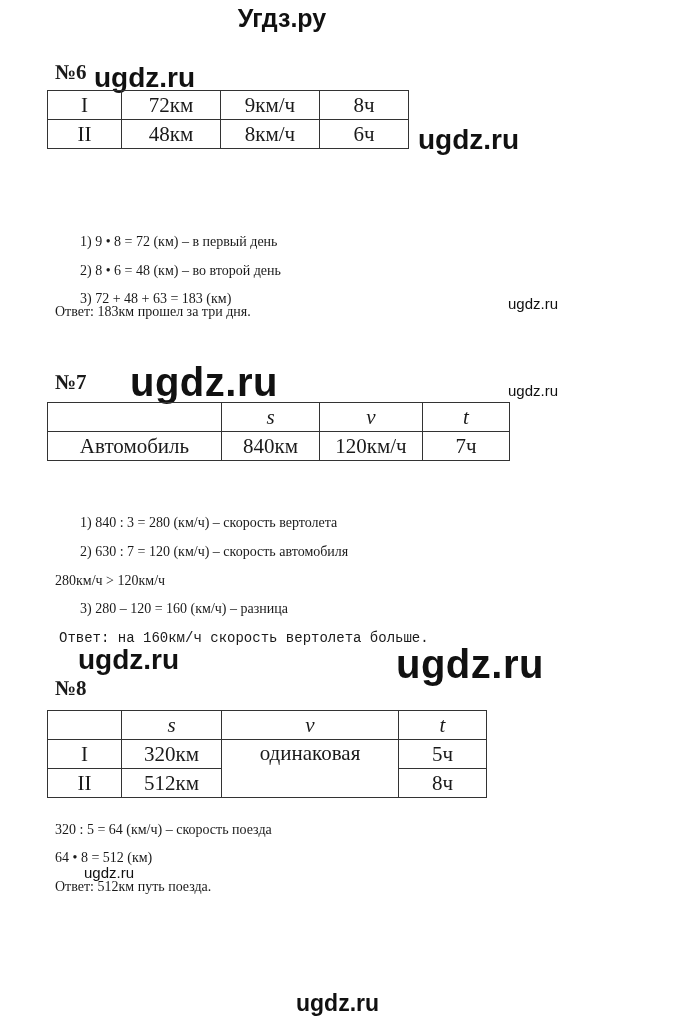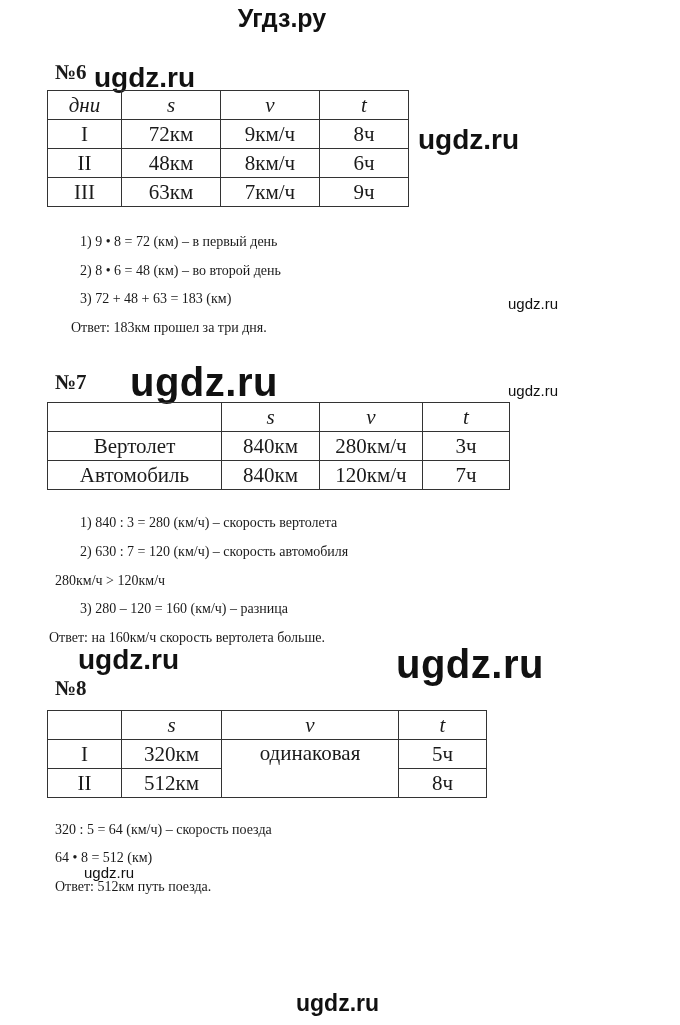--- a/index.html
+++ b/index.html
@@ -27,92 +27,74 @@
 <div class="abs wm wm-md" style="left:94px; top:62px;">ugdz.ru</div>
 
 <table class="t" style="left:47px; top:90px;">
   <colgroup>
       <col style="width:74px">
       <col style="width:99px">
       <col style="width:99px">
       <col style="width:89px">
     </colgroup>
   <tbody>
-      <tr>
-    <td class="it">дни</td>
-    <td class="it">s</td>
-    <td class="it">v</td>
-    <td class="it">t</td>
-  </tr>
   <tr>
     <td>I</td>
     <td>72км</td>
     <td>9км/ч</td>
     <td>8ч</td>
   </tr>
   <tr>
     <td>II</td>
     <td>48км</td>
     <td>8км/ч</td>
     <td>6ч</td>
   </tr>
-  <tr>
-    <td>III</td>
-    <td>63км</td>
-    <td>7км/ч</td>
-    <td>9ч</td>
-  </tr>
 </tbody>
   </table>
 <div class="abs wm wm-md" style="left:418px; top:124px;">ugdz.ru</div>
 
 <div class="abs line" style="left:80px; top:230px;">1) 9 • 8 = 72 (км) – в первый день</div>
 <div class="abs line" style="left:80px; top:259px;">2) 8 • 6 = 48 (км) – во второй день</div>
 <div class="abs line" style="left:80px; top:287px;">3) 72 + 48 + 63 = 183 (км)</div>
 <div class="abs wm wm-sm" style="left:508px; top:295px;">ugdz.ru</div>
-<div class="abs line" style="left:55px; top:316px;margin-left:16px;">Ответ: 183км прошел за три дня.</div>
+<div class="abs line" style="left:55px; top:300px;">Ответ: 183км прошел за три дня.</div>
 
 <div class="abs num" style="left:55px; top:370px;">№7</div>
 <div class="abs wm wm-lg" style="left:130px; top:360px;">ugdz.ru</div>
 <div class="abs wm wm-sm" style="left:508px; top:382px;">ugdz.ru</div>
 
 <table class="t" style="left:47px; top:402px;">
   <colgroup>
       <col style="width:174px">
       <col style="width:98px">
       <col style="width:103px">
       <col style="width:87px">
     </colgroup>
   <tbody>
       <tr>
     <td class="it"></td>
     <td class="it">s</td>
     <td class="it">v</td>
     <td class="it">t</td>
   </tr>
   <tr>
-    <td>Вертолет</td>
-    <td>840км</td>
-    <td>280км/ч</td>
-    <td>3ч</td>
-  </tr>
-  <tr>
     <td>Автомобиль</td>
     <td>840км</td>
     <td>120км/ч</td>
     <td>7ч</td>
   </tr>
 </tbody>
   </table>
 
 <div class="abs line" style="left:80px; top:511px;">1) 840 : 3 = 280 (км/ч) – скорость вертолета</div>
 <div class="abs line" style="left:80px; top:540px;">2) 630 : 7 = 120 (км/ч) – скорость автомобиля</div>
 <div class="abs line" style="left:55px; top:569px;">280км/ч &gt; 120км/ч</div>
 <div class="abs line" style="left:80px; top:597px;">3) 280 – 120 = 160 (км/ч) – разница</div>
-<div class="abs line" style="left:49px; top:626px;">Ответ: на 160км/ч скорость вертолета больше.</div>
+<div class="abs line" style="left:59px; top:626px;font-family:Liberation Mono, monospace;">Ответ: на 160км/ч скорость вертолета больше.</div>
 
 <div class="abs wm wm-md" style="left:78px; top:644px;">ugdz.ru</div>
 <div class="abs wm wm-lg" style="left:396px; top:642px;">ugdz.ru</div>
 
 <div class="abs num" style="left:55px; top:676px;">№8</div>
 
 <table class="t" style="left:47px; top:710px;">
   <colgroup>
       <col style="width:74px">
       <col style="width:100px">

